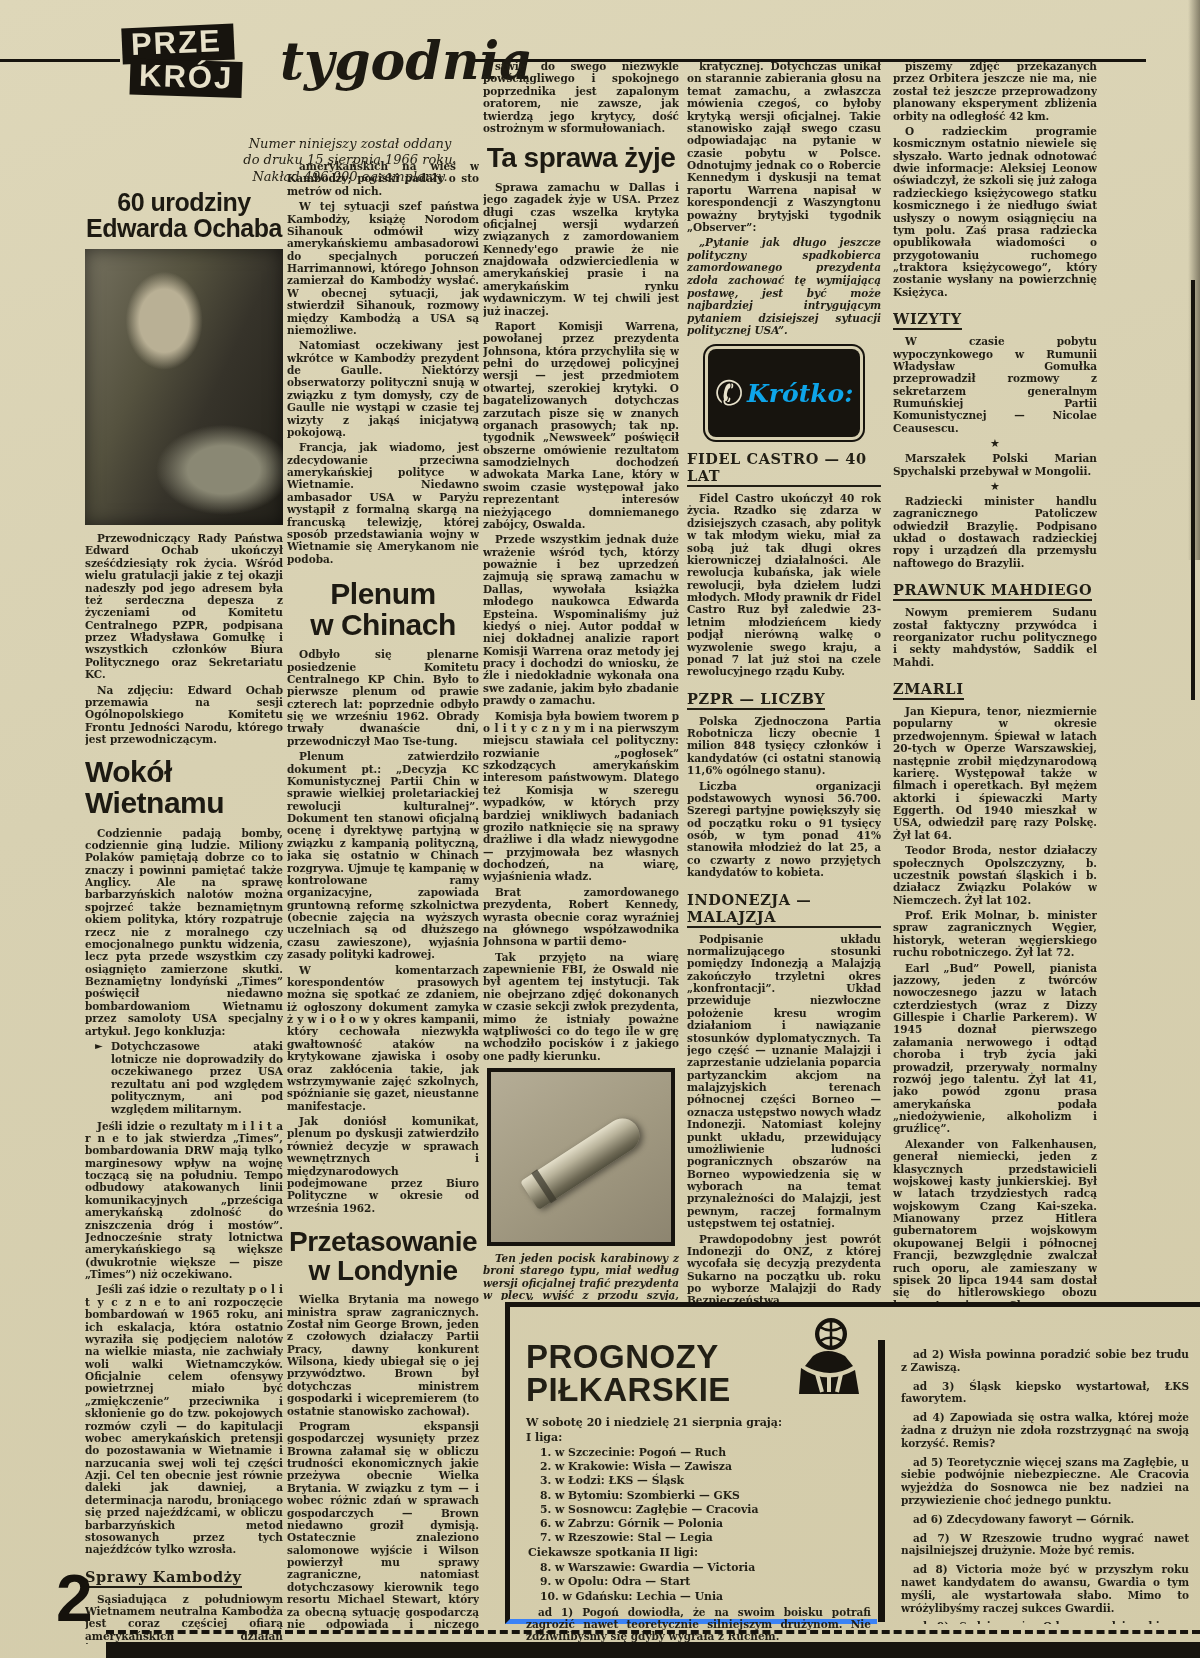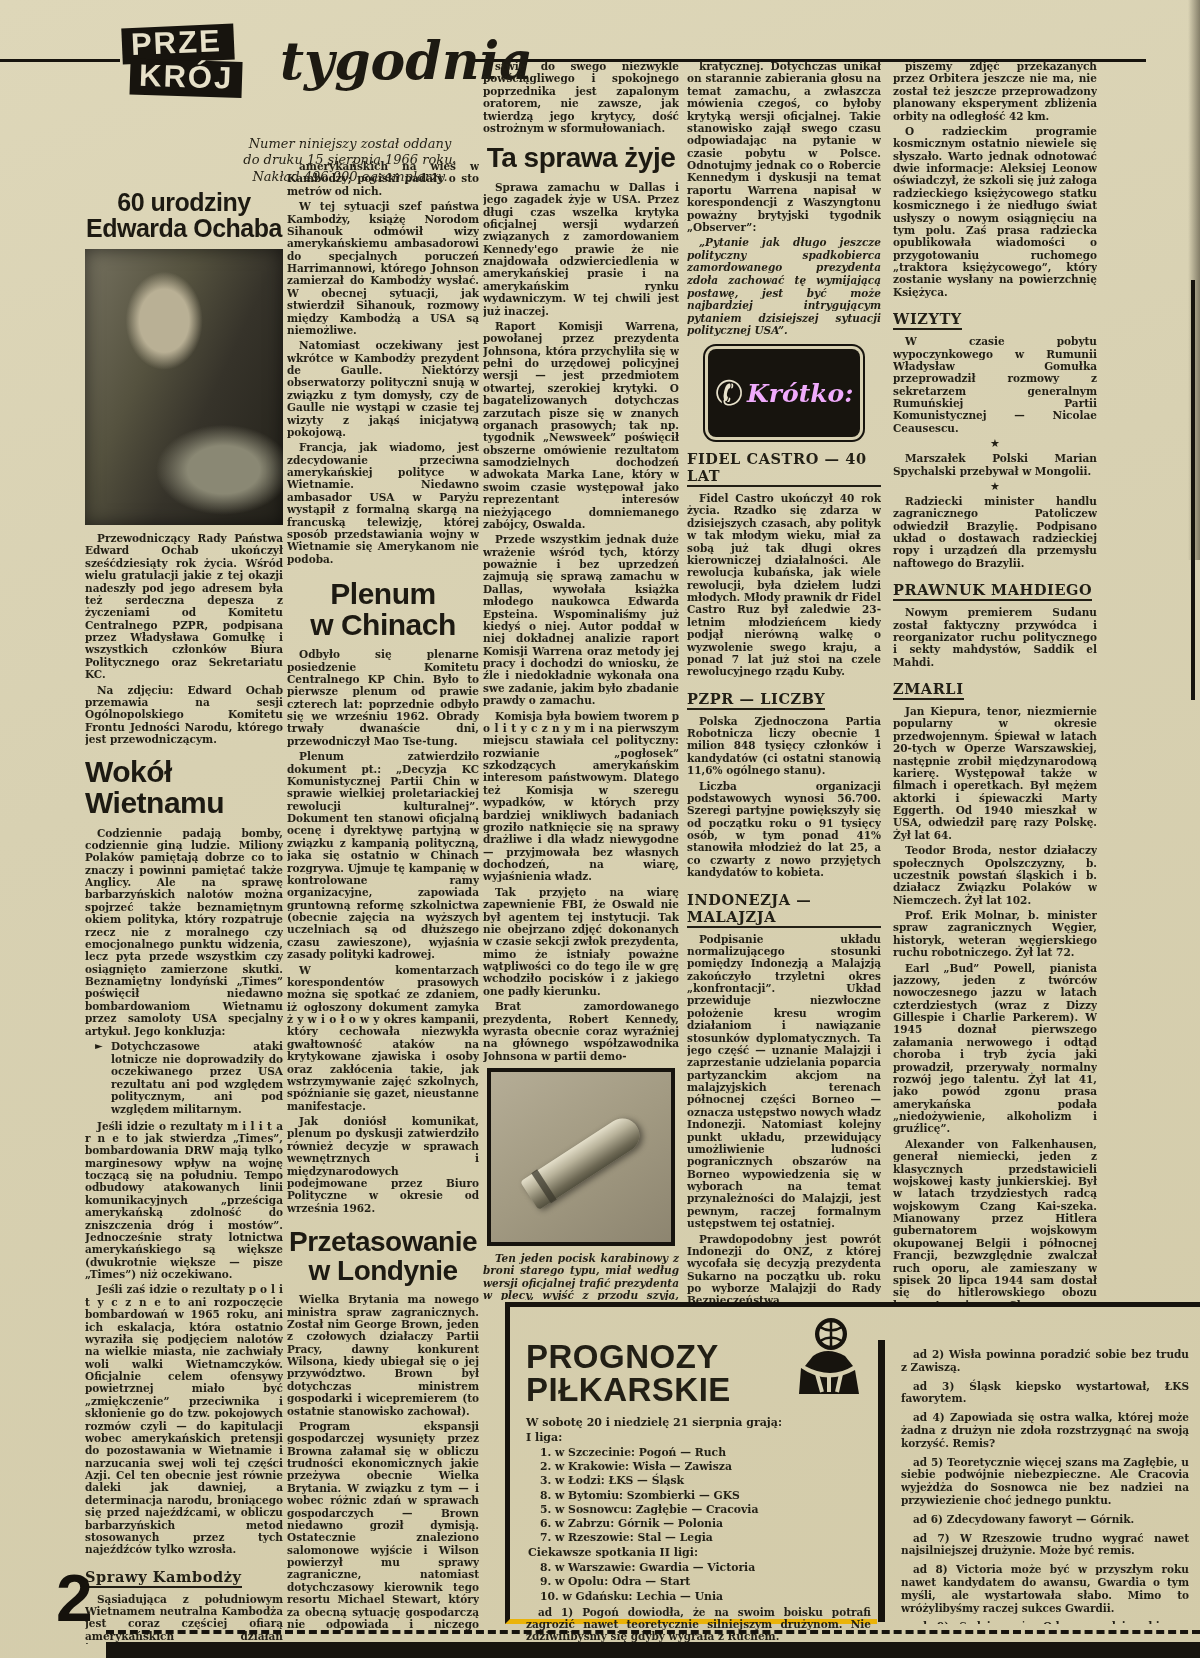--- a/index.html
+++ b/index.html
@@ -61,21 +61,21 @@
   }
   .match-list > div{
     font-size:10.8px;line-height:1.22;font-weight:700;margin:0 0 1px 14px;
   }
   .krotko{
     width:152px;height:88px;background:#17140e;border-radius:8px;
     margin:12px auto 4px auto;display:flex;align-items:center;justify-content:center;
     gap:4px;box-shadow:0 0 0 3px #d8d1b2, 0 0 0 5px #17140e;
   }
   .krotko .phone{color:#e9e3cc;font-size:34px;line-height:1;transform:rotate(-12deg);}
-  .krotko .word{color:#f0abfc;font-size:25px;font-style:italic;font-weight:700;
+  .krotko .word{color:#0ea5e9;font-size:25px;font-style:italic;font-weight:700;
     font-family:"DejaVu Serif",serif;}
   .star-sep{text-align:center;font-size:11px;margin:2px 0;}
   .logo-box{display:block;background:#17140e;color:#e6e0c8;
     font-family:"Liberation Sans",sans-serif;font-weight:700;font-size:31px;
     letter-spacing:2px;padding:1px 9px 2px 9px;line-height:1.05;}
   #masthead{position:absolute;left:122px;top:26px;}
   #logo-prze{transform:rotate(-2.5deg);}
   #logo-kroj{transform:rotate(1.8deg) translate(8px,-2px);}
   #script-word{
     position:absolute;left:280px;top:30px;font-size:52px;font-style:italic;
@@ -86,21 +86,21 @@
     font-size:13px;font-style:italic;font-weight:400;line-height:1.25;
     white-space:pre-line;
     text-align:center;
   }
   #page-num{
     position:absolute;left:56px;top:1560px;font-size:66px;font-weight:700;
     font-family:"Liberation Sans",sans-serif;color:#15120c;
   }
   #prognozy-box{
     position:absolute;left:505px;top:1306px;width:372px;height:318px;
-    border-left:5px solid #17140e;border-bottom:5px solid #eab308;
+    border-left:5px solid #17140e;border-bottom:5px solid #3b82f6;
     box-sizing:border-box;padding:8px 6px 0 16px;
   }
   #prognozy-title{
     font-family:"Liberation Sans",sans-serif;font-weight:700;font-size:33px;
     line-height:1.0;letter-spacing:0.5px;white-space:pre-line;margin:26px 0 8px 0;
   }
   #prognozy-head-row{display:flex;align-items:flex-start;}
   .goalie{margin:2px 8px 0 auto;}
   .lead-line{font-size:11px;font-weight:700;margin:2px 0;}
   .quote-block{font-size:10.5px;line-height:1.2;font-weight:700;font-style:italic;
@@ -174,22 +174,22 @@
 <div class="col" style="left:483px;top:60px;width:196px;height:1240px;">
   <div class="plist">
       <div>stwie do swego niezwykle powściągliwego i spokojnego poprzednika jest zapalonym oratorem, nie zawsze, jak twierdzą jego krytycy, dość ostrożnym w sformułowaniach.</div>
     </div>
   <div class="h-big" style="font-size:28px;margin-top:10px;">Ta sprawa żyje</div>
   <div class="plist">
       <div>Sprawa zamachu w Dallas i jego zagadek żyje w USA. Przez długi czas wszelka krytyka oficjalnej wersji wydarzeń związanych z zamordowaniem Kennedy'ego prawie że nie znajdowała odzwierciedlenia w amerykańskiej prasie i na amerykańskim rynku wydawniczym. W tej chwili jest już inaczej.</div>
       <div>Raport Komisji Warrena, powołanej przez prezydenta Johnsona, która przychyliła się w pełni do urzędowej policyjnej wersji — jest przedmiotem otwartej, szerokiej krytyki. O bagatelizowanych dotychczas zarzutach pisze się w znanych organach prasowych; tak np. tygodnik „Newsweek” poświęcił obszerne omówienie rezultatom samodzielnych dochodzeń adwokata Marka Lane, który w swoim czasie występował jako reprezentant interesów nieżyjącego domniemanego zabójcy, Oswalda.</div>
       <div>Przede wszystkim jednak duże wrażenie wśród tych, którzy poważnie i bez uprzedzeń zajmują się sprawą zamachu w Dallas, wywołała książka młodego naukowca Edwarda Epsteina. Wspominaliśmy już kiedyś o niej. Autor poddał w niej dokładnej analizie raport Komisji Warrena oraz metody jej pracy i dochodzi do wniosku, że źle i niedokładnie wykonała ona swe zadanie, jakim było zbadanie prawdy o zamachu.</div>
       <div>Komisja była bowiem tworem p o l i t y c z n y m i na pierwszym miejscu stawiała cel polityczny: rozwianie „pogłosek” szkodzących amerykańskim interesom państwowym. Dlatego też Komisja w szeregu wypadków, w których przy bardziej wnikliwych badaniach groziło natknięcie się na sprawy drażliwe i dla władz niewygodne — przyjmowała bez własnych dochodzeń, na wiarę, wyjaśnienia władz.</div>
+      <div>Brat zamordowanego prezydenta, Robert Kennedy, wyrasta obecnie coraz wyraźniej na głównego współzawodnika Johnsona w partii demo-</div>
       <div>Tak przyjęto na wiarę zapewnienie FBI, że Oswald nie był agentem tej instytucji. Tak nie obejrzano zdjęć dokonanych w czasie sekcji zwłok prezydenta, mimo że istniały poważne wątpliwości co do tego ile w grę wchodziło pocisków i z jakiego one padły kierunku.</div>
-      <div>Brat zamordowanego prezydenta, Robert Kennedy, wyrasta obecnie coraz wyraźniej na głównego współzawodnika Johnsona w partii demo-</div>
     </div>
   <div class="bullet-photo">
     <div class="bullet-shape"></div>
   </div>
   <div class="p italic">Ten jeden pocisk karabinowy z broni starego typu, miał według wersji oficjalnej trafić prezydenta w plecy, wyjść z przodu szyją, trafić gubernatora Conally'ego w bok, zmiażdżyć mu żebro i złamać przegub ręki. Mimo to nie ma na pocisku żadnych zniekształceń, poza lekkim spłaszczeniem czubka. Jak to możliwe?</div>
 </div>
 
 <div class="col" style="left:687px;top:60px;width:194px;height:1242px;">
   <div class="plist">
       <div>kratycznej. Dotychczas unikał on starannie zabierania głosu na temat zamachu, a zwłaszcza mówienia czegoś, co byłoby krytyką wersji oficjalnej. Takie stanowisko zajął swego czasu odpowiadając na pytanie w czasie pobytu w Polsce. Odnotujmy jednak co o Robercie Kennedym i dyskusji na temat raportu Warrena napisał w korespondencji z Waszyngtonu poważny brytyjski tygodnik „Observer”:</div>

